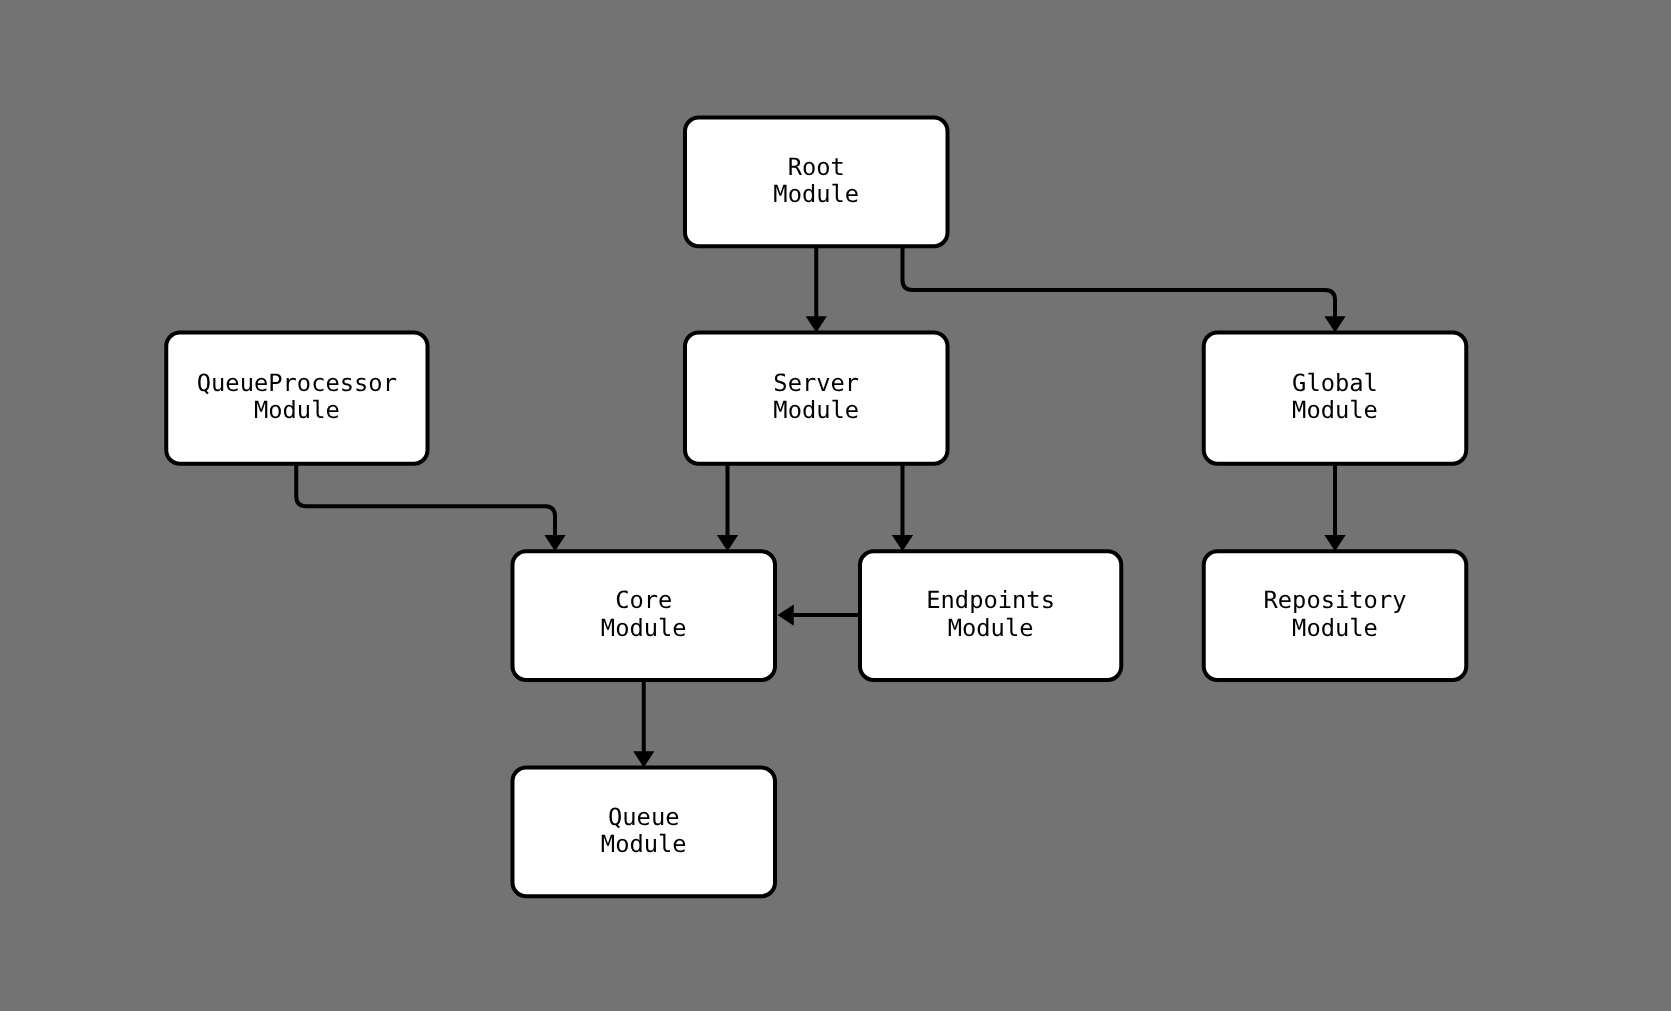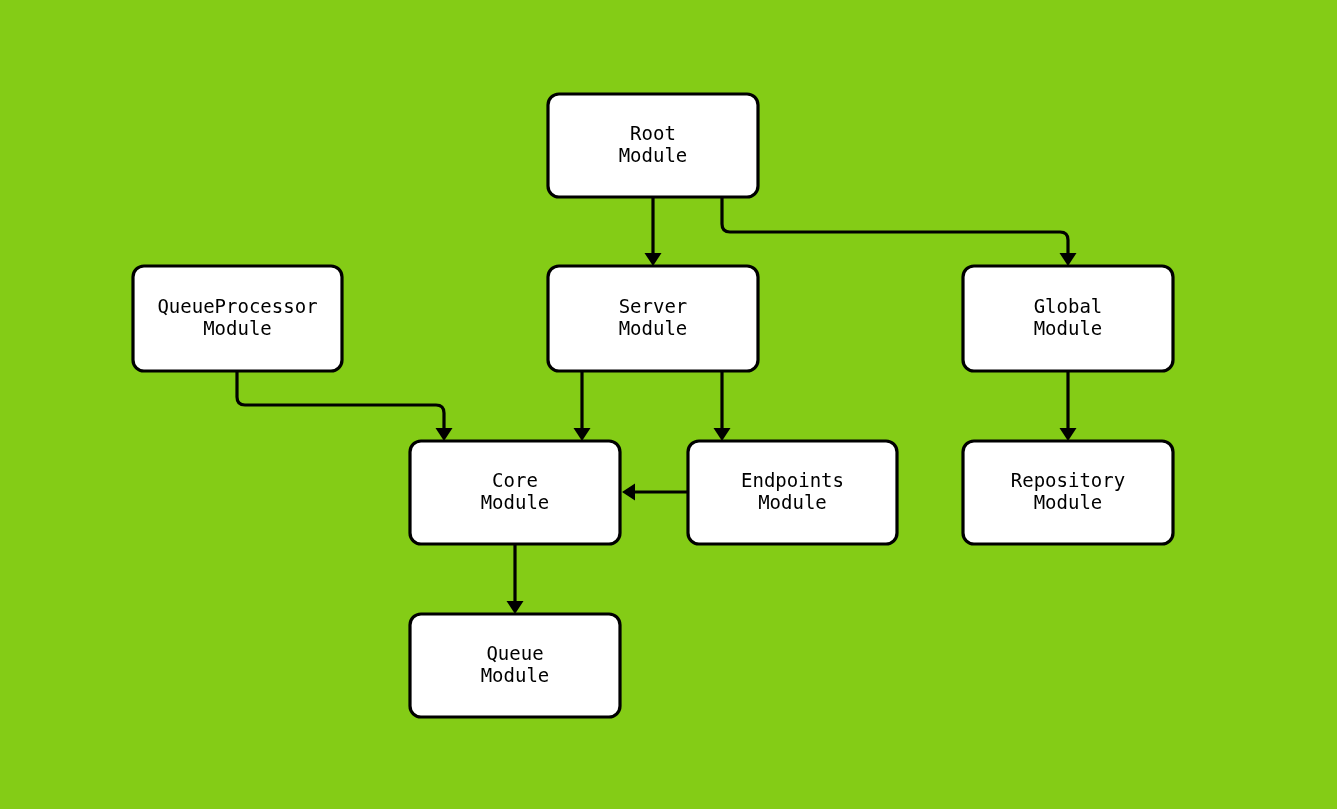--- a/index.html
+++ b/index.html
@@ -11,21 +11,21 @@
   body {
     width: 1337px;
     height: 809px;
     overflow: hidden;
     font-family: "DejaVu Sans Mono", "Liberation Mono", monospace;
   }
   #diagram-canvas {
     position: relative;
     width: 1337px;
     height: 809px;
-    background: #84cc16;
+    background: #737373;
   }
   svg.diagram-svg {
     position: absolute;
     top: 0;
     left: 0;
     width: 1337px;
     height: 809px;
     display: block;
   }
   .node-rect {

